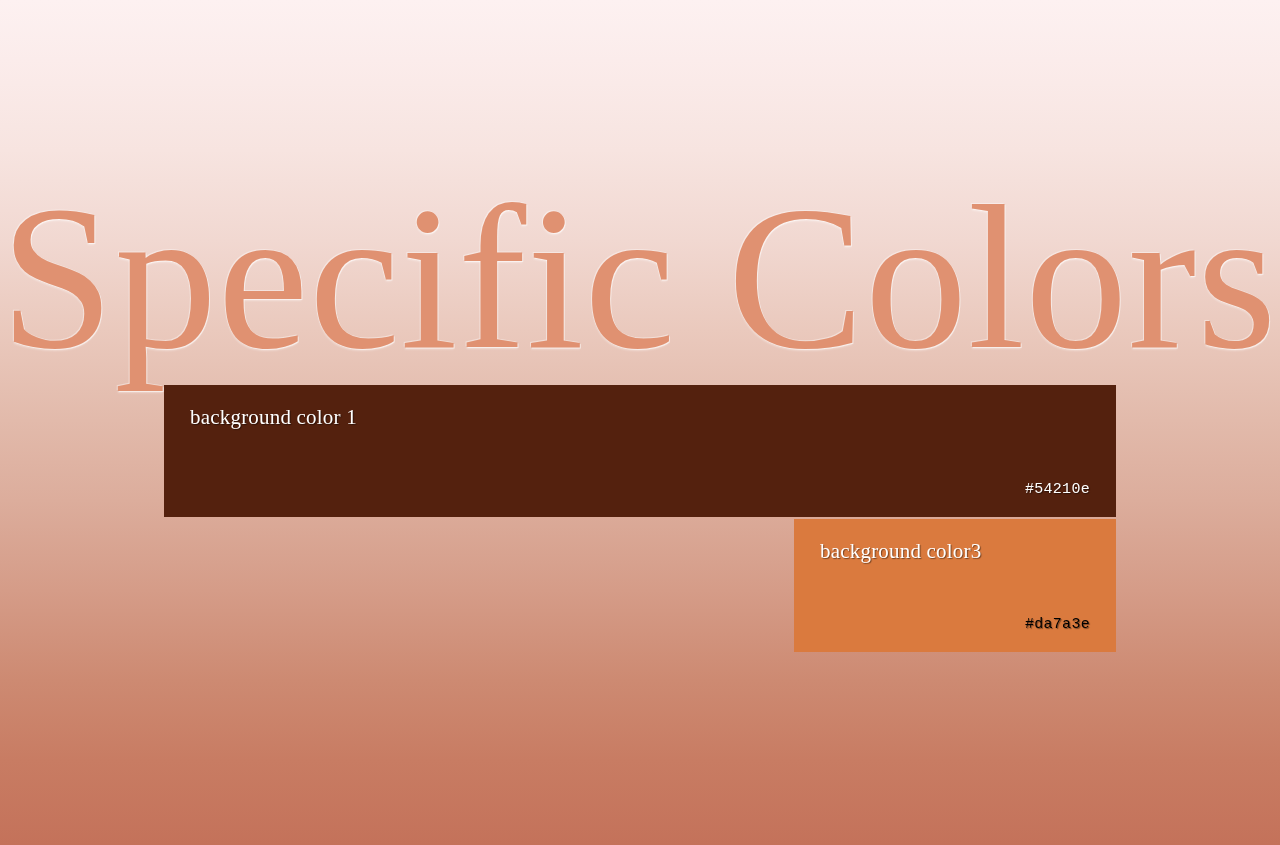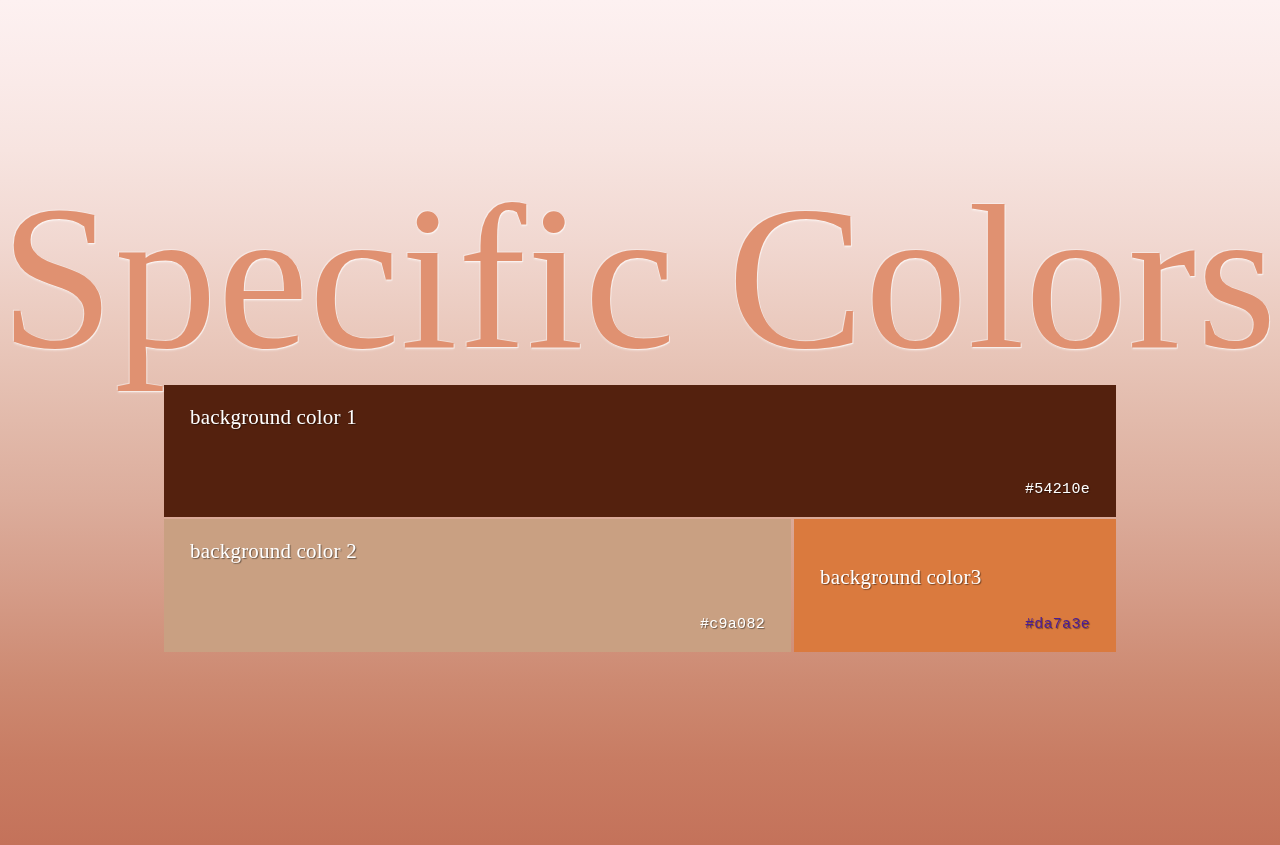--- a/index.html
+++ b/index.html
@@ -108,24 +108,20 @@
 
   <h1 id="page-title" style="color: rgb(224, 145, 113);">Specific Colors</h1>
 
   <div id="swatch-grid">
 
     <div class="swatch" id="swatch-0" style="background-color: rgb(84, 33, 14);">
       <span class="swatch-label" style="color: rgb(255, 255, 255);">background color 1</span>
       <span class="swatch-hex" style="color: rgb(255, 255, 255);">#54210e</span>
     </div>
 
-    <div class="swatch" id="swatch-1" style="background-color: rgb(201, 160, 130);">
-      <span class="swatch-label" style="color: rgb(255, 255, 255);">background color 2</span>
-      <span class="swatch-hex" style="color: rgb(255, 255, 255);">#c9a082</span>
-    </div>
 
     <div class="swatch" id="swatch-2" style="background-color: rgb(218, 122, 62);">
-      <span class="swatch-label" style="color: rgb(255, 255, 255); margin-top: 26px;">background color3</span>
-      <span class="swatch-hex" style="color: #4c1d95;">#da7a3e</span>
+      <span class="swatch-label" style="color: rgb(255, 255, 255);">background color3</span>
+      <span class="swatch-hex" style="color: #000000;">#da7a3e</span>
     </div>
 
   </div>
 </div>
 
 </body></html>

